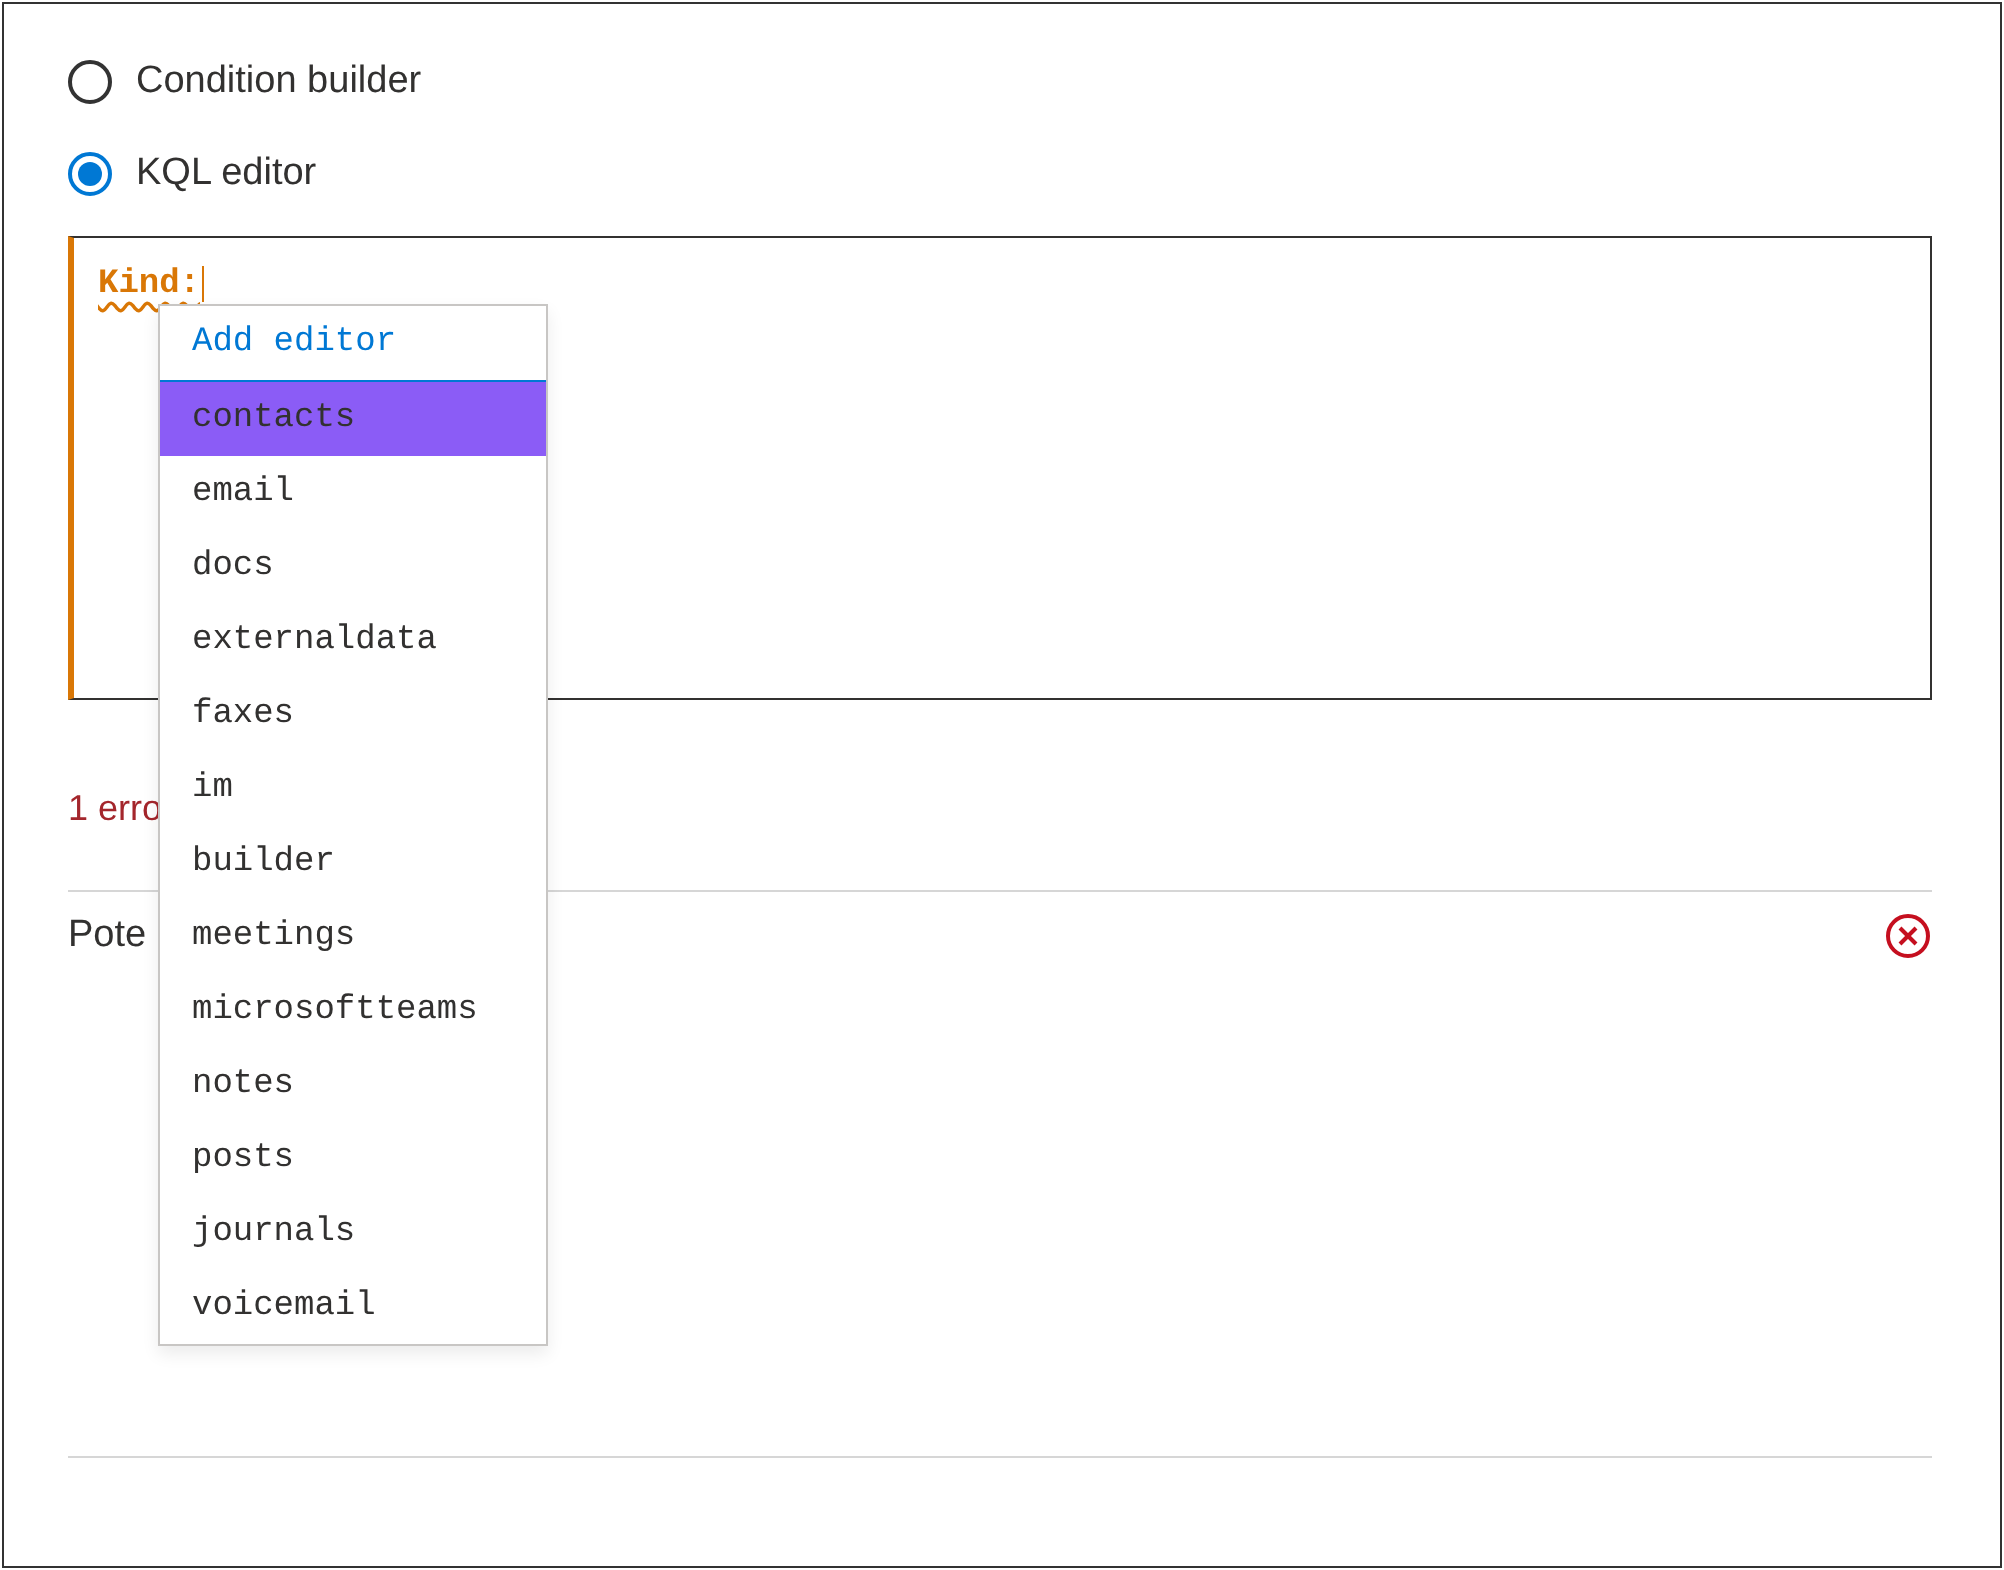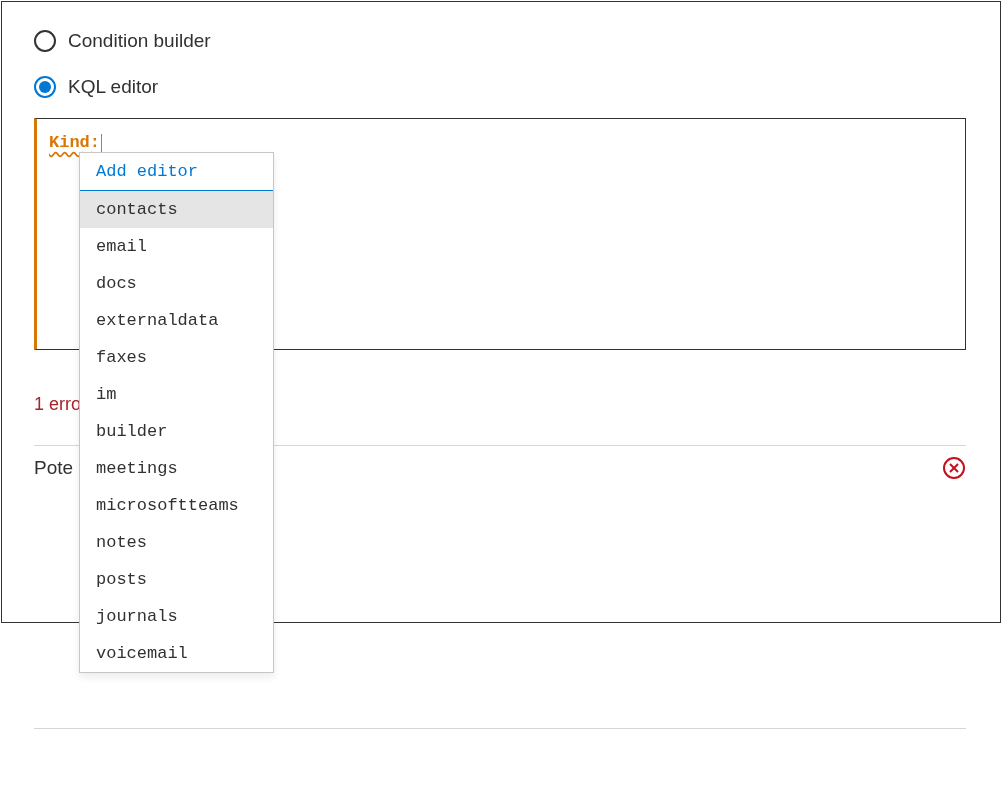--- a/index.html
+++ b/index.html
@@ -11,21 +11,21 @@
       font-family: "Segoe UI", -apple-system, BlinkMacSystemFont, sans-serif;
       background: #fff;
       padding: 0;
       width: 1002px;
       height: 785px;
       position: relative;
     }
     .container {
       border: 1px solid #333;
       width: 1000px;
-      height: 622px;
+      height: 783px;
       margin: 1px;
       padding: 28px 32px;
       position: relative;
     }
     .radio-group {
       display: flex;
       flex-direction: column;
       gap: 24px;
       margin-bottom: 20px;
     }
@@ -100,21 +100,21 @@
       padding: 9px 16px;
       color: #0078d4;
       border-bottom: 1px solid #0078d4;
     }
     .autocomplete-item {
       padding: 9px 16px;
       color: #323130;
       cursor: pointer;
     }
     .autocomplete-item.highlighted {
-      background: #e5e5e5;
+      background: #8b5cf6;
     }
     .error-text {
       color: #a4262c;
       font-size: 18px;
       margin-top: 44px;
     }
     .divider {
       border: none;
       border-top: 1px solid #d6d6d6;
       margin-top: 30px;

